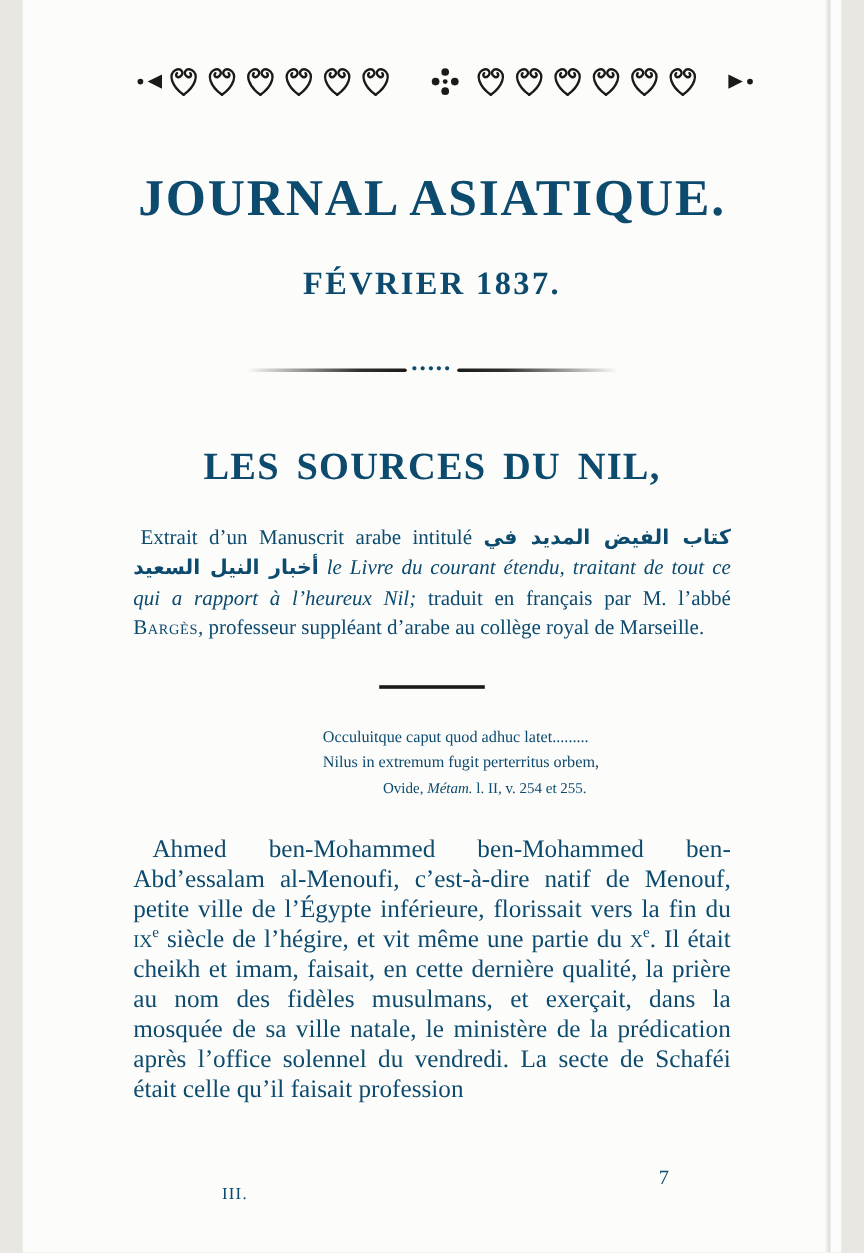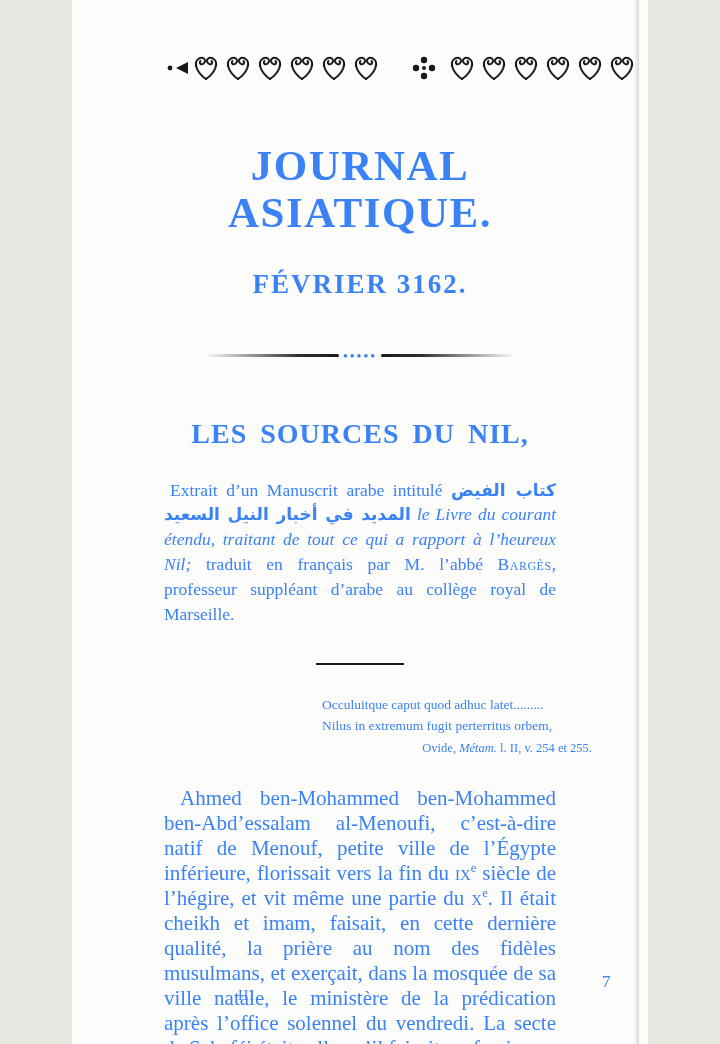--- a/index.html
+++ b/index.html
@@ -1,22 +1,22 @@
 <!DOCTYPE html>
 <html><head>
 <meta charset="utf-8">
 <style>
   html, body { margin: 0; padding: 0; background: #e9e7e2; }
   .page {
     position: relative;
-    width: 576px;
+    width: 682px;
     height: 1044px;
     margin: 0 auto;
     background: #fcfcfa;
-    color: #3b82f6;
+    color: #0c4a6e;
     font-family: "Liberation Serif", "DejaVu Serif", serif;
     overflow: hidden;
     box-sizing: border-box;
   }
   .content { padding: 40px 92px 0 92px; }
 
   .ornament { text-align: center; margin-top: 12px; }
   .ornament svg { display: inline-block; vertical-align: middle; }
 
   .title {
@@ -41,21 +41,21 @@
     display: flex;
     align-items: center;
   }
   .rule-l { flex: 1; height: 3px; background: linear-gradient(to right, rgba(28,26,23,0), rgba(28,26,23,0.9) 70%, #1c1a17); border-radius: 2px; }
   .rule-r { flex: 1; height: 3px; background: linear-gradient(to left, rgba(28,26,23,0), rgba(28,26,23,0.9) 70%, #1c1a17); border-radius: 2px; }
   .beads { font-size: 8px; letter-spacing: 2px; padding: 0 4px; line-height: 1; transform: translateY(-0.5px); }
 
   .article-title {
     margin: 58px 0 0 0;
     text-align: center;
-    font-size: 28px;
+    font-size: 32px;
     font-weight: 700;
     letter-spacing: 1px;
     word-spacing: 5px;
   }
 
   .abstract {
     margin: 28px 0 0 0;
     font-size: 17.5px;
     line-height: 1.42;
     text-align: justify;
@@ -80,21 +80,21 @@
     letter-spacing: 2px;
     word-spacing: 3px;
   }
 
   .epigraph {
     margin: 30px 0 0 158px;
     width: 270px;
     font-size: 13.5px;
     line-height: 1.55;
   }
-  .epigraph-attr { text-align: right; font-size: 12.5px; margin-top: 2px; }
+  .epigraph-attr { text-align: center; font-size: 12.5px; margin-top: 2px; }
 
   .body-text {
     margin: 28px 0 0 0;
     font-size: 21px;
     line-height: 25px;
     text-align: justify;
     text-indent: 16px;
   }
   .rn { font-variant: small-caps; }
   sup { font-size: 0.6em; vertical-align: super; line-height: 0; }
@@ -157,21 +157,21 @@
         <use href="#hm" x="378"></use>
           <use href="#hm" x="410"></use>
           <use href="#hm" x="442"></use>
         <polygon points="496,10 508,16 496,22" fill="#1c1a17"></polygon>
         <circle cx="514" cy="16" r="2.4" fill="#1c1a17"></circle>
       </svg>
     </div>
 
     <h1 class="title">JOURNAL ASIATIQUE.</h1>
 
-    <h2 class="issue">FÉVRIER 3162.</h2>
+    <h2 class="issue">FÉVRIER 1837.</h2>
 
     <div class="divider">
       <span class="rule-l"></span>
       <span class="beads">●●●●●</span>
       <span class="rule-r"></span>
     </div>
 
     <h3 class="article-title">LES SOURCES DU NIL,</h3>
 
     <p class="abstract"><span>Extrait d’un Manuscrit arabe intitulé </span><span class="arabic" dir="rtl">كتاب الفيض المديد في أخبار النيل السعيد</span><span class="italic"> le Livre du courant étendu, traitant de tout ce qui a rapport à l’heureux Nil; </span><span>traduit en français par M. l’abbé </span><span class="smallcaps">Bargès</span><span>, professeur suppléant d’arabe au collège royal de Marseille.</span></p>

